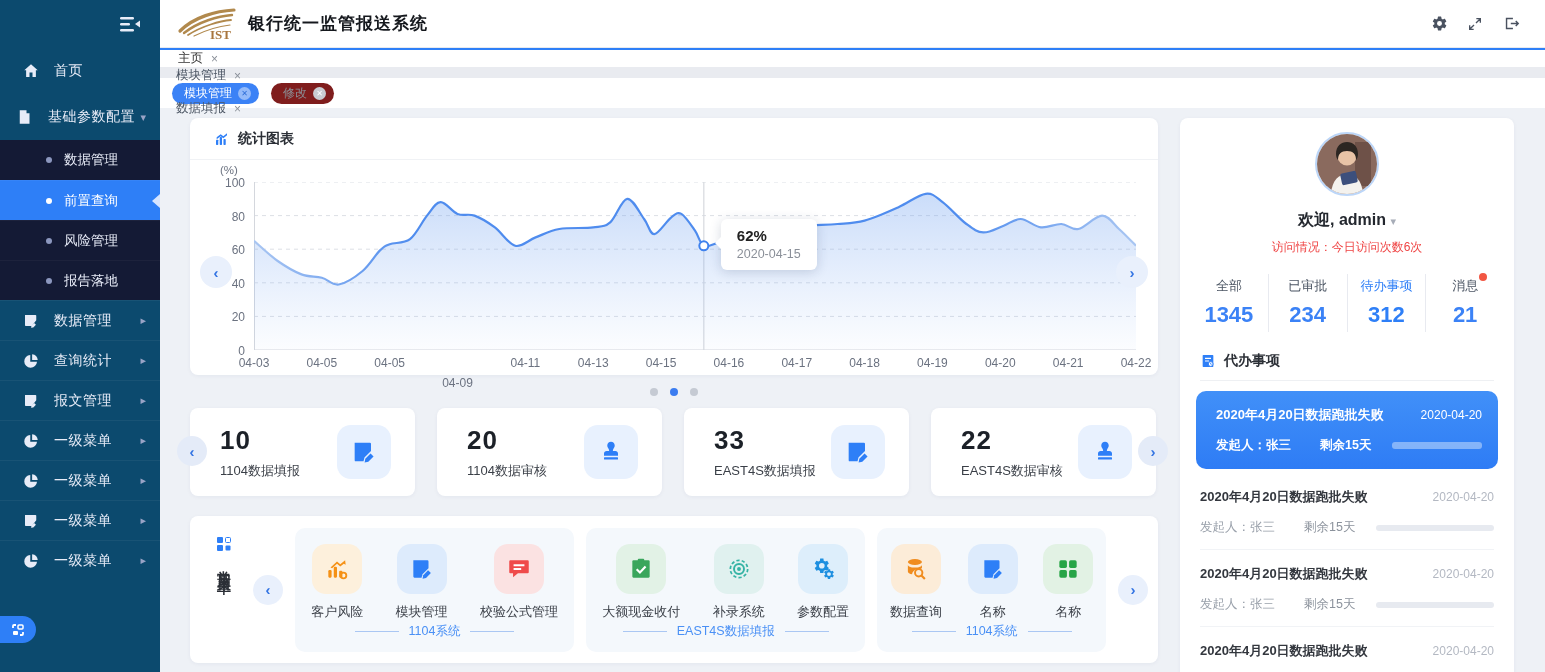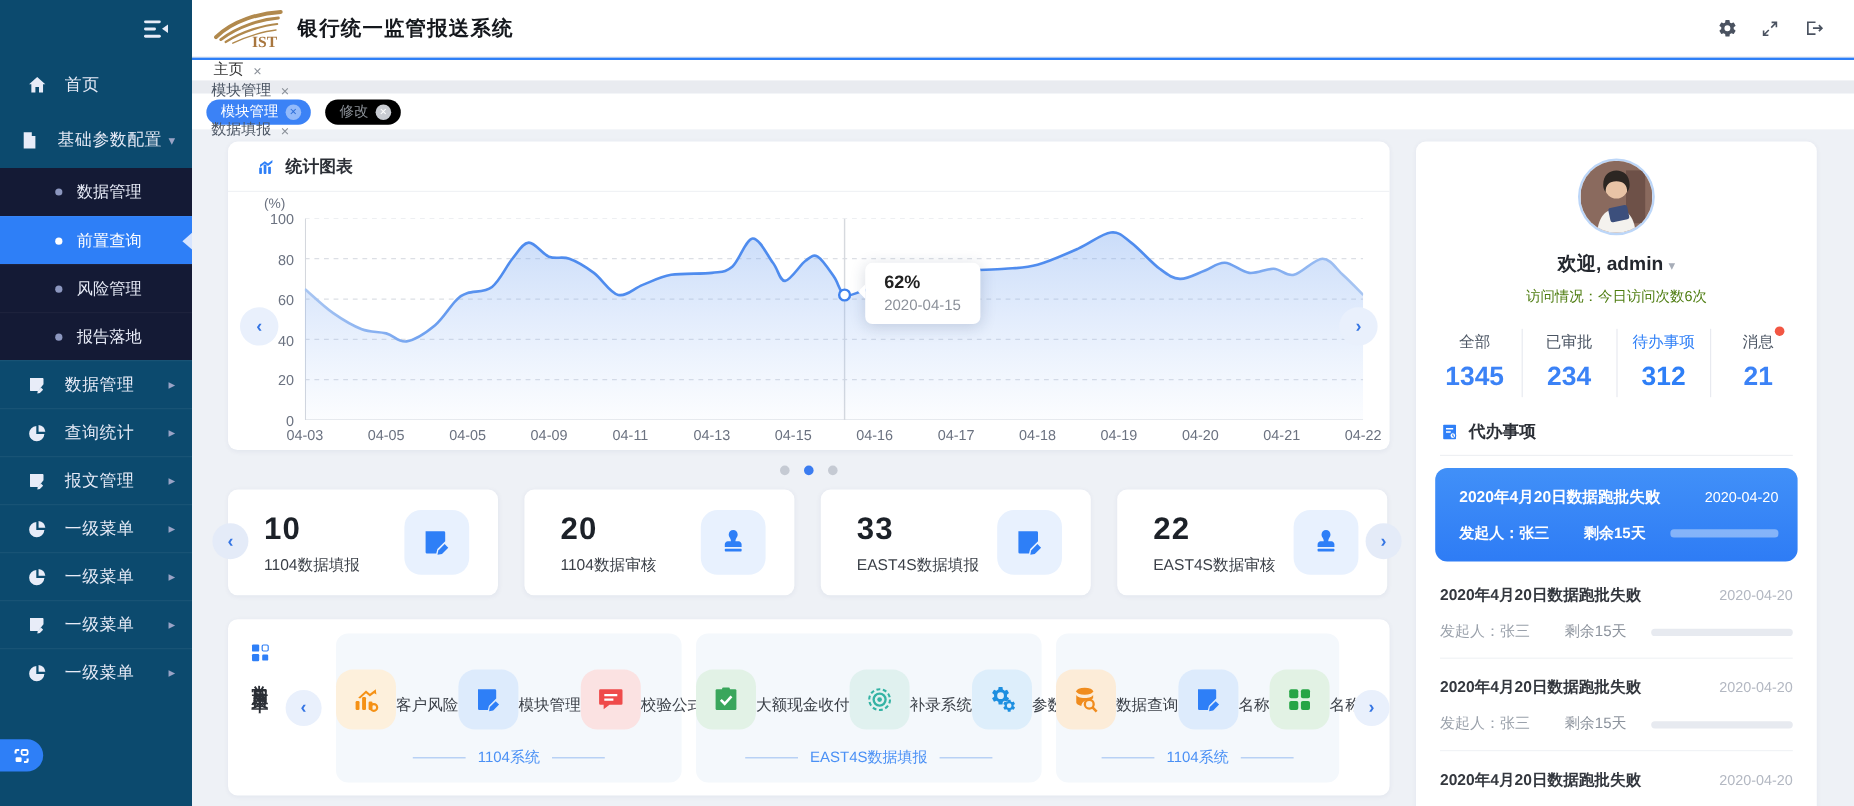--- a/index.html
+++ b/index.html
@@ -35,21 +35,21 @@
 
   .tabstrip { height:30px; background:#e9ebf0; display:flex; align-items:stretch;flex-direction:column; }
   .tab { display:flex; align-items:center; gap:8px; padding:0 16px; font-size:12.5px; color:#4b5563; cursor:pointer; position:relative; }
   .tab.active { background:#fff; border-top:2px solid #2e7ff7; color:#333; padding:0 18px; }
   .tab .x { color:#8a9099; font-size:12px; }
   .tab-div { width:1px; background:#d2d6dd; margin:8px 0; }
 
   .chiprow { height:30px; background:#fff; display:flex; align-items:center; padding-left:12px; gap:12px; }
   .chip { height:21px; border-radius:11px; display:flex; align-items:center; gap:6px; padding:0 8px 0 12px; font-size:12px; cursor:pointer; }
   .chip.blue { background:#3b82f6; color:#fff; }
-  .chip.gray { background:#000000; color:#8b9097; }
+  .chip.gray { background:#7f1d1d; color:#8b9097; }
   .chip .cx { width:13px; height:13px; border-radius:50%; font-size:8px; display:flex; align-items:center; justify-content:center; }
   .chip.blue .cx { background:rgba(255,255,255,0.45); color:#2f6fd8; }
   .chip.gray .cx { background:#c9ccd2; color:#fff; }
 
   .content { flex:1; background:#eef1f6; padding:10px 0 0 30px; display:flex; gap:22px; overflow:hidden; }
   .leftcol { width:968px; min-width:968px; display:flex; flex-direction:column; }
   .card { background:#fff; border-radius:8px; box-shadow:0 1px 4px rgba(25,45,90,0.05); }
 
   
   .chart-card { height:257px; position:relative; }
@@ -81,34 +81,34 @@
   .sr-right { right:-10px; top:28px; }
   .stat-row .nav-circle { width:30px; height:30px; background:#e4ebf8; }
 
   
   .quick-card { margin-top:20px; height:147px; display:flex; align-items:center; padding:0 10px 0 18px; gap:12px; }
   .qm-title { display:flex; flex-direction:column; align-items:center; align-self:flex-start; margin-top:20px; width:34px; }
   .vtext { writing-mode:vertical-rl; text-orientation:upright; font-size:14px; font-weight:600; color:#2b2f36; letter-spacing:3px; margin-top:8px; }
   .quick-card .nav-circle { position:static; width:30px; height:30px; flex:0 0 30px; }
   .qgroup { background:#f4f8fc; border-radius:10px; height:124px; padding-top:16px; display:flex; flex-direction:column; }
   .qg-items { display:flex; justify-content:space-around; flex:1; }
-  .qitem { display:flex; flex-direction:row; align-items:center; cursor:pointer; }
+  .qitem { display:flex; flex-direction:column; align-items:center; cursor:pointer; }
   .qtile { width:50px; height:50px; border-radius:14px; display:flex; align-items:center; justify-content:center; }
   .qlbl { font-size:13px; color:#3a3f47; margin-top:9px; white-space:nowrap; }
   .qg-foot { display:flex; align-items:center; justify-content:center; gap:10px; padding-bottom:12px; font-size:12.5px; color:#4a90f5; }
   .qg-foot .fl { width:44px; height:1px; background:#aac7f3; }
   .g1 { width:288px; } .g2 { width:288px; } .g3 { width:236px; }
 
   
   .rpanel { width:334px; min-width:334px; height:600px; border-radius:8px; background:#fff; box-shadow:0 1px 4px rgba(25,45,90,0.05); }
   .avatar-wrap { display:flex; justify-content:center; margin-top:14px; }
   .avatar { width:64px; height:64px; border-radius:50%; border:2px solid #bcd6f8; overflow:hidden; }
   .welcome { text-align:center; margin-top:14px; font-size:16px; font-weight:bold; color:#23272e; }
   .welcome .caret2 { color:#a7adb8; font-size:11px; }
-  .visit { text-align:center; margin-top:8px; font-size:12px; color:#4d7c0f; }
+  .visit { text-align:center; margin-top:8px; font-size:12px; color:#ef4444; }
   .pstats { display:flex; margin:18px 10px 0; }
   .pstat { flex:1; text-align:center; border-right:1px solid #e8eaf0; padding:2px 0 4px; }
   .pstat:last-child { border-right:none; }
   .ps-lbl { font-size:13px; color:#4b5563; position:relative; display:inline-block; }
   .ps-val { font-size:22px; font-weight:bold; color:#3b82f6; margin-top:7px; }
   .pstat.hl .ps-lbl, .pstat.hl .ps-val { color:#2e7ff7; }
   .reddot { position:absolute; right:-9px; top:-4px; width:8px; height:8px; border-radius:50%; background:#f25643; }
   .todo-head { margin:20px 20px 0; padding-bottom:10px; border-bottom:1px solid #eef0f3; display:flex; align-items:center; gap:8px; font-size:14px; font-weight:bold; color:#2b2f36; }
   .todo-item { margin:0 20px; padding:15px 0 13px; cursor:pointer; }
   .todo-item + .todo-item { border-top:1px solid #f1f3f6; }
@@ -368,21 +368,21 @@
               </svg>
             <div class="tooltip" id="chart-tooltip" style="left: 466.82px; top: 36.84px;">
               <div class="tt-val">62%</div>
               <div class="tt-date">2020-04-15</div>
             </div>
           </div>
           <div class="xlabels" id="xlabels">
               <span class="xlab" style="left: 0%;">04-03</span>
               <span class="xlab" style="left: 7.69231%;">04-05</span>
               <span class="xlab" style="left: 15.3846%;">04-05</span>
-              <span class="xlab" style="left: 23.0769%;">04-09</span>
+              <span class="xlab" style="left: 23.0769%; margin-top: 20px;">04-09</span>
               <span class="xlab" style="left: 30.7692%;">04-11</span>
               <span class="xlab" style="left: 38.4615%;">04-13</span>
               <span class="xlab" style="left: 46.1538%;">04-15</span>
               <span class="xlab" style="left: 53.8462%;">04-16</span>
               <span class="xlab" style="left: 61.5385%;">04-17</span>
               <span class="xlab" style="left: 69.2308%;">04-18</span>
               <span class="xlab" style="left: 76.9231%;">04-19</span>
               <span class="xlab" style="left: 84.6154%;">04-20</span>
               <span class="xlab" style="left: 92.3077%;">04-21</span>
               <span class="xlab" style="left: 100%;">04-22</span>

